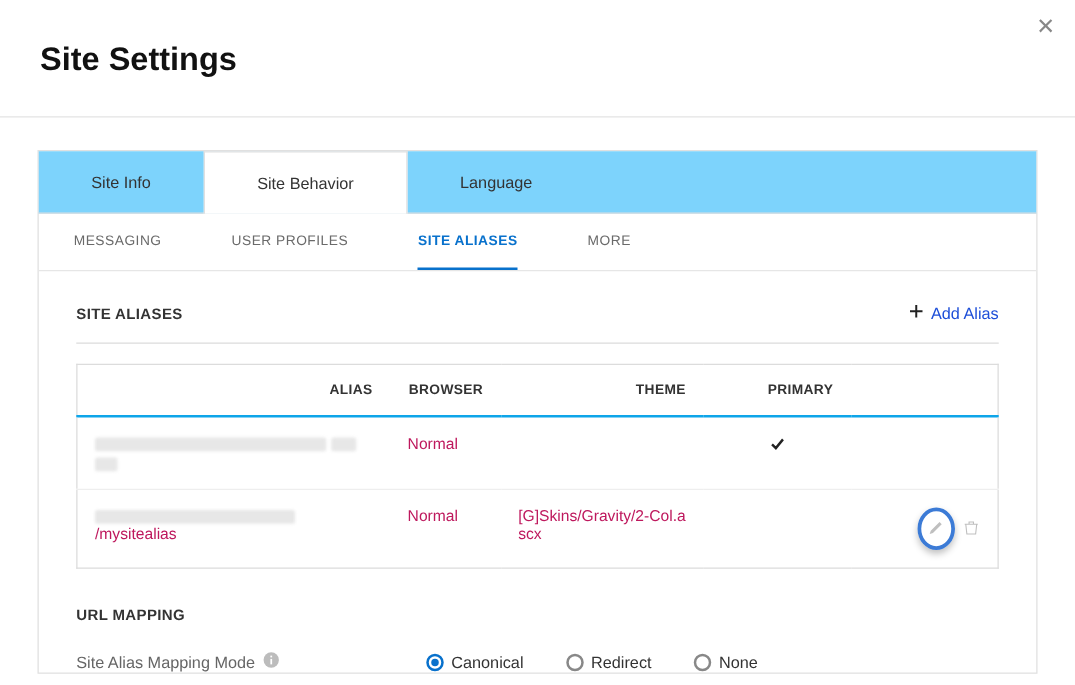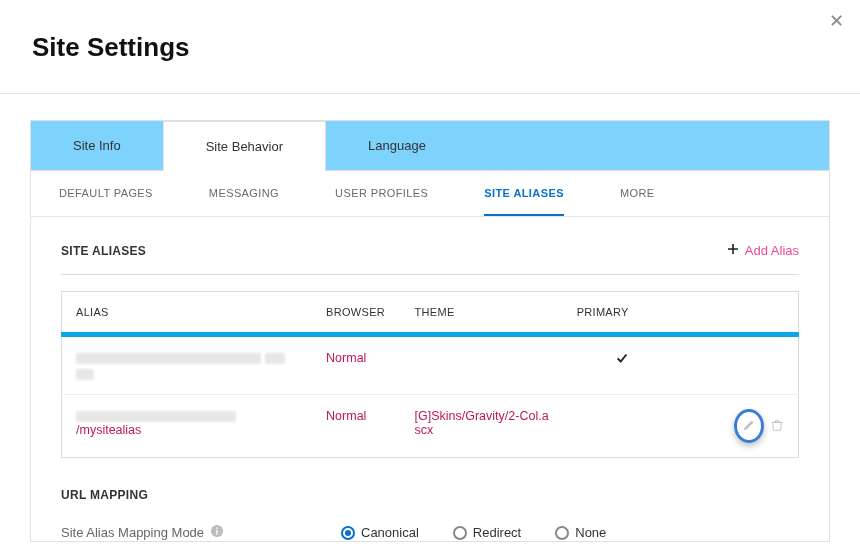--- a/index.html
+++ b/index.html
@@ -57,39 +57,39 @@
   .tab-s.active {
     color: #0871CC;
     border-bottom: 2px solid #0871CC;
     font-weight: 600;
   }
 
   .content { padding: 26px 30px 0 30px; }
 
   .section-header { display: flex; justify-content: space-between; align-items: center; margin-bottom: 16px; }
   .section-title { font-size: 12px; letter-spacing: 0.3px; color: #333; font-weight: 600; }
-  .add-btn { display: flex; align-items: center; gap: 6px; color: #ec4899; cursor: pointer; font-size: 13px; }
+  .add-btn { display: flex; align-items: center; gap: 6px; color: #1d4ed8; cursor: pointer; font-size: 13px; }
   .add-btn svg { width: 12px; height: 12px; }
 
   .hr2 { border: none; border-top: 1px solid #dcdcdc; }
 
   table.aliases {
     width: 100%;
     border-collapse: collapse;
     border: 1px solid #dcdcdc;
     margin-top: 16px;
   }
   .aliases th {
-    text-align: left;
+    text-align: right;
     font-size: 11px;
     letter-spacing: 0.3px;
     color: #333;
     padding: 14px 14px;
-    font-weight: 400;
-    border-bottom: 5px solid #0ea5e9;
+    font-weight: 700;
+    border-bottom: 2px solid #0ea5e9;
   }
   .aliases td {
     padding: 14px 14px;
     vertical-align: top;
     font-size: 12.5px;
     color: #be185d;
     border-bottom: 1px solid #eee;
   }
   .aliases tr:last-child td { border-bottom: none; }
 
@@ -124,21 +124,20 @@
 
 <div class="panel">
 
   <div class="tabs-primary">
     <div class="tab-p">Site Info</div>
     <div class="tab-p active">Site Behavior</div>
     <div class="tab-p">Language</div>
   </div>
 
   <div class="tabs-secondary">
-    <div class="tab-s">DEFAULT PAGES</div>
     <div class="tab-s">MESSAGING</div>
     <div class="tab-s">USER PROFILES</div>
     <div class="tab-s active">SITE ALIASES</div>
     <div class="tab-s">MORE</div>
   </div>
 
   <div class="content">
 
     <div class="section-header">
       <div class="section-title">SITE ALIASES</div>

